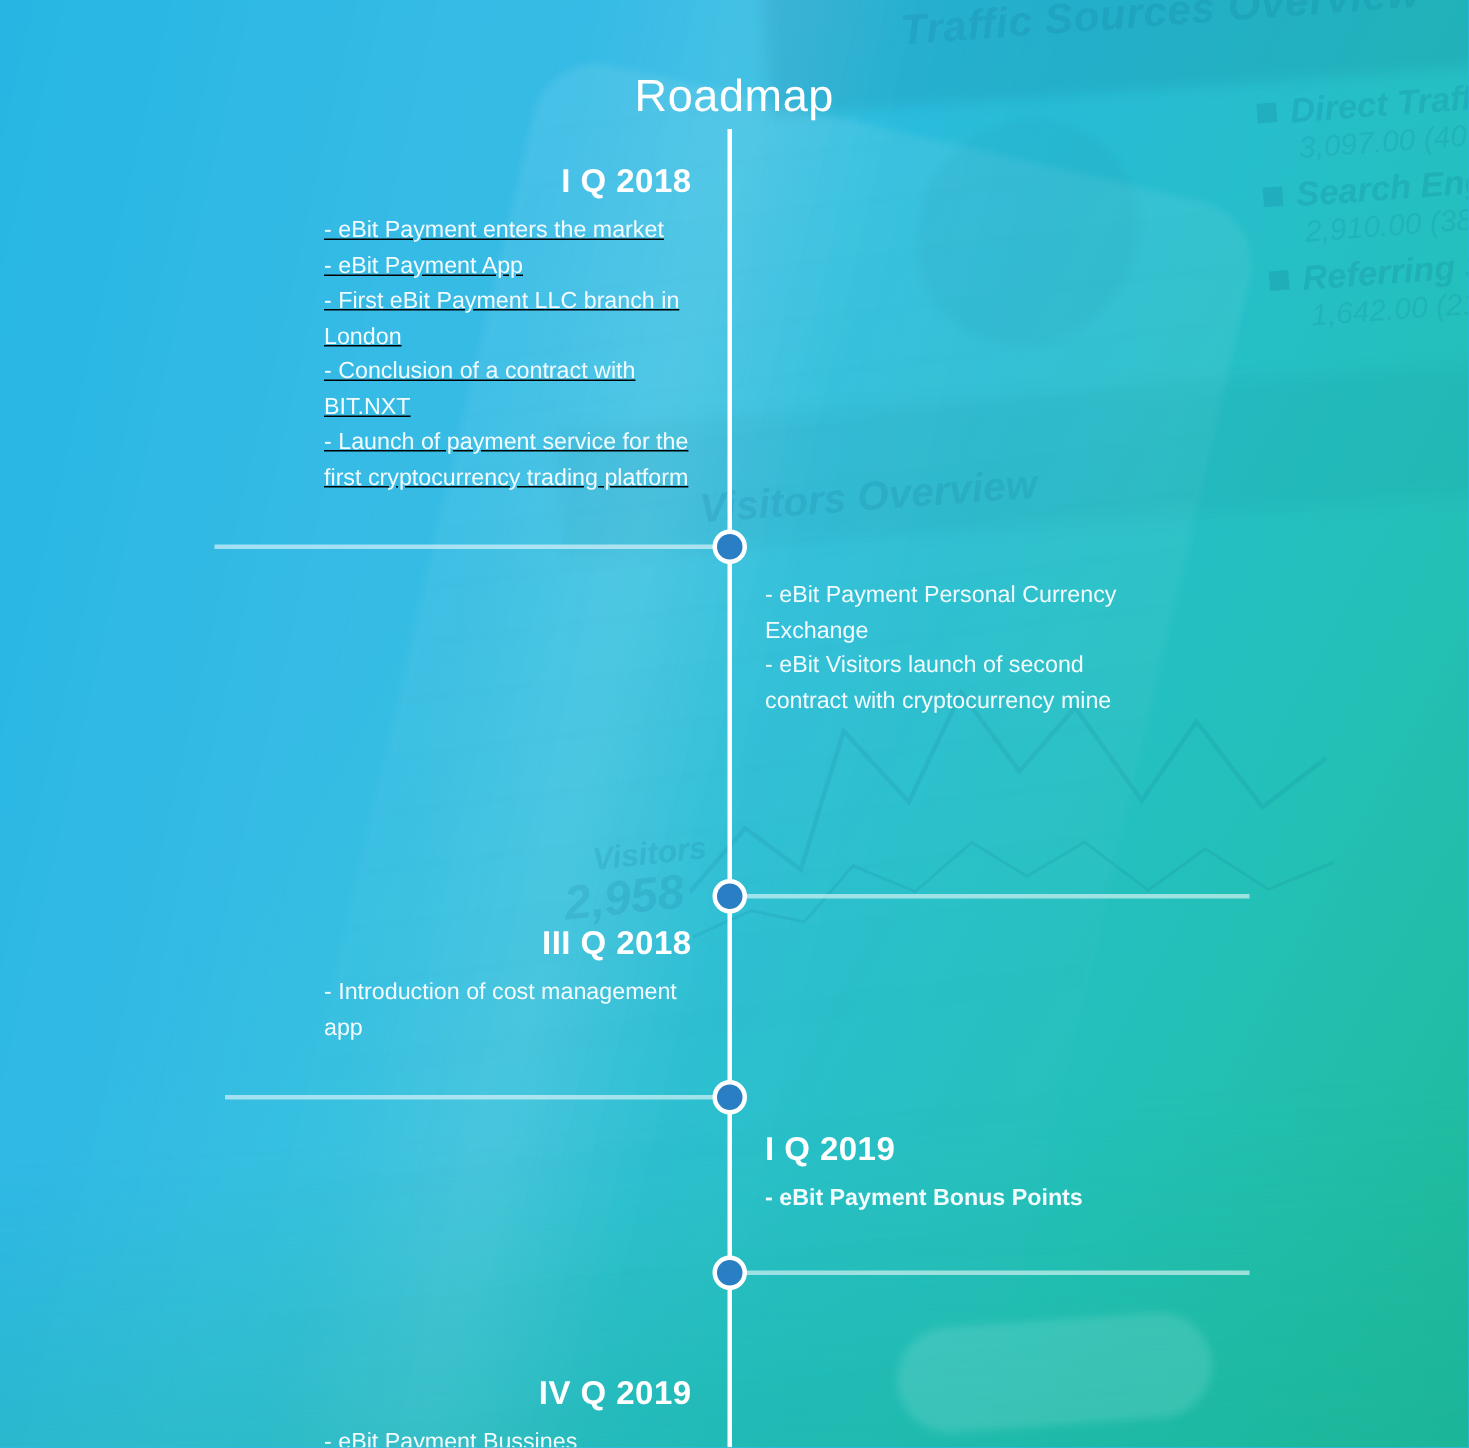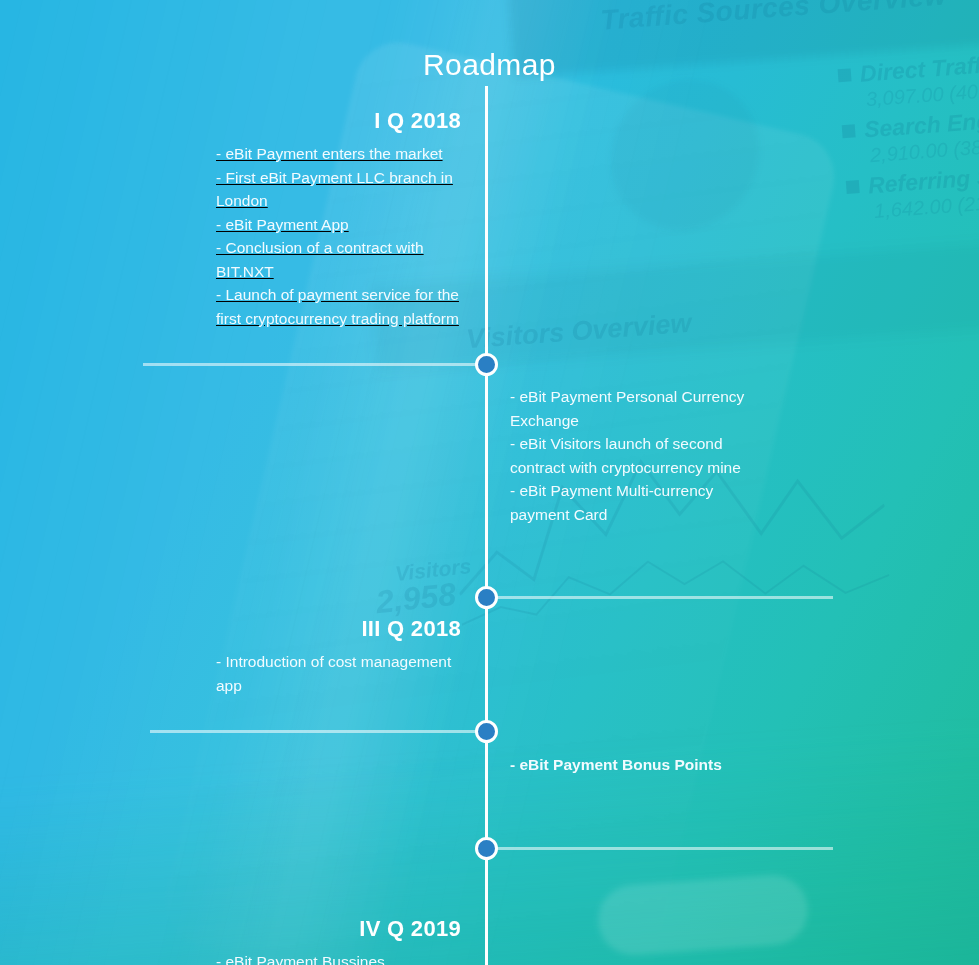--- a/index.html
+++ b/index.html
@@ -293,43 +293,43 @@
 
   <div class="node" style="top:353px;"></div>
   <div class="node" style="top:586px;"></div>
   <div class="node" style="top:720px;"></div>
   <div class="node" style="top:837px;"></div>
 
   <div class="milestone left" style="top:108px;">
     <div class="ms-heading">I Q 2018</div>
     <ul class="ms-items w-l1">
       <li>- eBit Payment enters the market</li>
+      <li>- eBit Payment App</li>
       <li>- First eBit Payment LLC branch in London</li>
-      <li>- eBit Payment App</li>
       <li>- Conclusion of a contract with BIT.NXT</li>
       <li>- Launch of payment service for the first cryptocurrency trading platform</li>
     </ul>
   </div>
 
   <div class="milestone right" style="top:385px;">
     <ul class="ms-items w-r2">
       <li>- eBit Payment Personal Currency Exchange</li>
       <li>- eBit Visitors launch of second contract with cryptocurrency mine</li>
-      <li>- eBit Payment Multi-currency payment Card</li>
     </ul>
   </div>
 
   <div class="milestone left" style="top:616px;">
     <div class="ms-heading">III Q 2018</div>
     <ul class="ms-items w-l3">
       <li>- Introduction of cost management app</li>
     </ul>
   </div>
 
   <div class="milestone right" style="top:753px;">
+    <div class="ms-heading">I Q 2019</div>
     <ul class="ms-items w-r4">
       <li>- eBit Payment Bonus Points</li>
     </ul>
   </div>
 
   <div class="milestone left" style="top:916px;">
     <div class="ms-heading">IV Q 2019</div>
     <ul class="ms-items w-l5" style="">
       <li>- eBit Payment Bussines</li>
     </ul>

